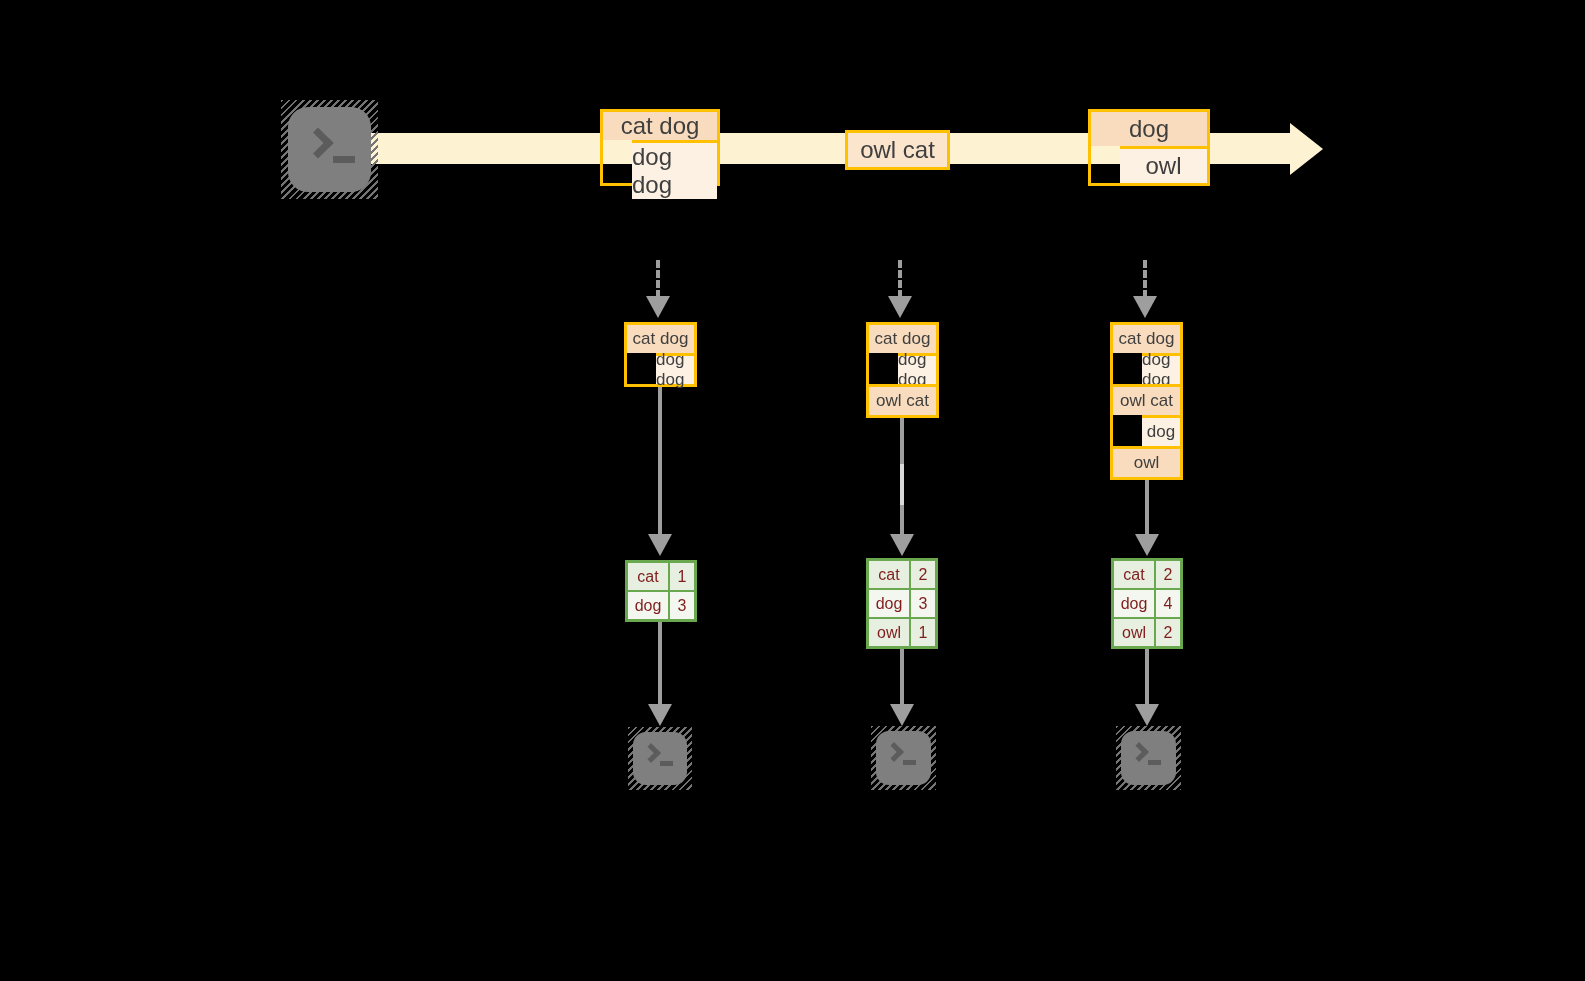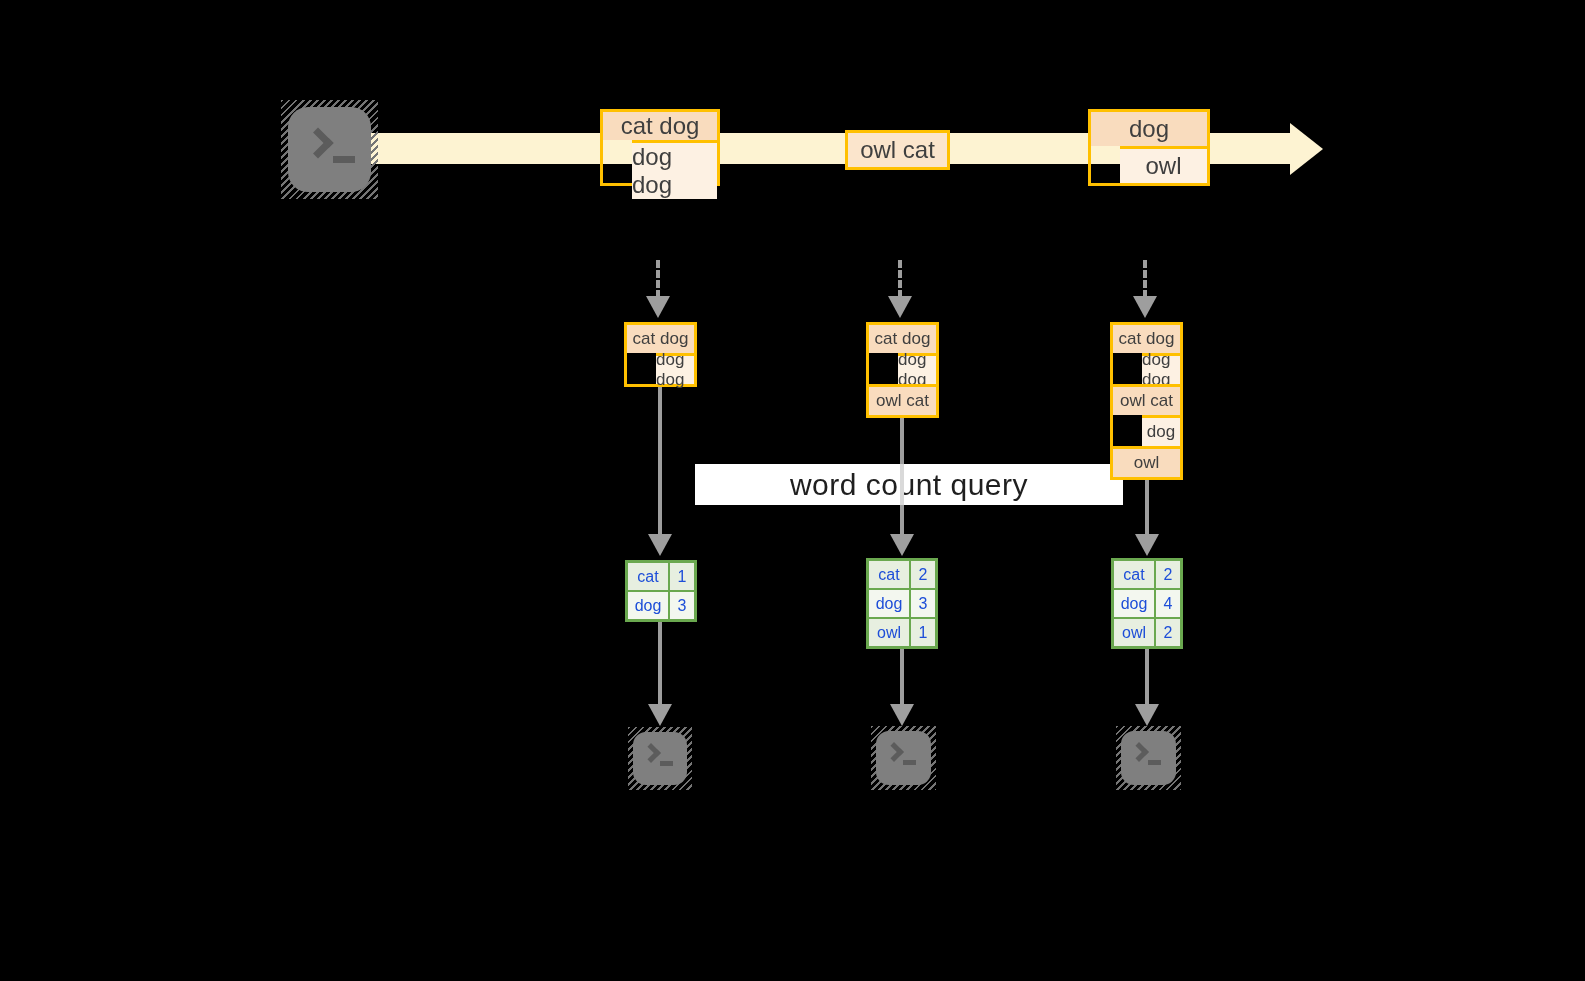--- a/index.html
+++ b/index.html
@@ -32,21 +32,21 @@
   .big{font-size:24px;}
   .mid{font-size:17px;}
 
   .stack{z-index:6;}
   .stack .cell{height:28px;flex:none;}
 
   
   .gtable{position:absolute;border:3px solid #6aa84f;box-sizing:border-box;display:flex;flex-direction:column;z-index:4;background:#6aa84f;}
   .grow{display:flex;height:27px;flex:none;}
   .grow + .grow{margin-top:2px;}
-  .gcell{display:flex;align-items:center;justify-content:center;color:#1d4ed8;font-size:16px;}
+  .gcell{display:flex;align-items:center;justify-content:center;color:#7f1d1d;font-size:16px;}
   .gword{width:40px;}
   .gcount{width:24px;margin-left:2px;}
   .shadeA{background:#e7efe0;}
   .shadeB{background:#f3f7ef;}
 
   
   .vline{position:absolute;width:4px;background:#9e9e9e;z-index:3;}
   .vdash{position:absolute;width:0;border-left:4px dashed #9e9e9e;z-index:3;}
   .ahead{position:absolute;width:0;height:0;border-left:12px solid transparent;border-right:12px solid transparent;border-top:22px solid #9e9e9e;z-index:3;}
 
@@ -106,21 +106,20 @@
     <div class="cell peach mid">owl</div>
   </div>
 
   <div class="vline" style="left:658px;top:386px;height:150px"></div>
   <div class="ahead" style="left:648px;top:534px"></div>
   <div class="vline" style="left:900px;top:417px;height:119px"></div>
   <div class="ahead" style="left:890px;top:534px"></div>
   <div class="vline" style="left:1145px;top:480px;height:56px"></div>
   <div class="ahead" style="left:1135px;top:534px"></div>
 
-  <div class="banner">word count query</div>
   <div class="banner-line"></div>
 
   <div class="gtable" style="left:625px;top:560px">
     <div class="grow">
       <div class="gcell gword shadeA">cat</div>
       <div class="gcell gcount shadeA">1</div>
     </div>
     <div class="grow">
       <div class="gcell gword shadeB">dog</div>
       <div class="gcell gcount shadeB">3</div>

